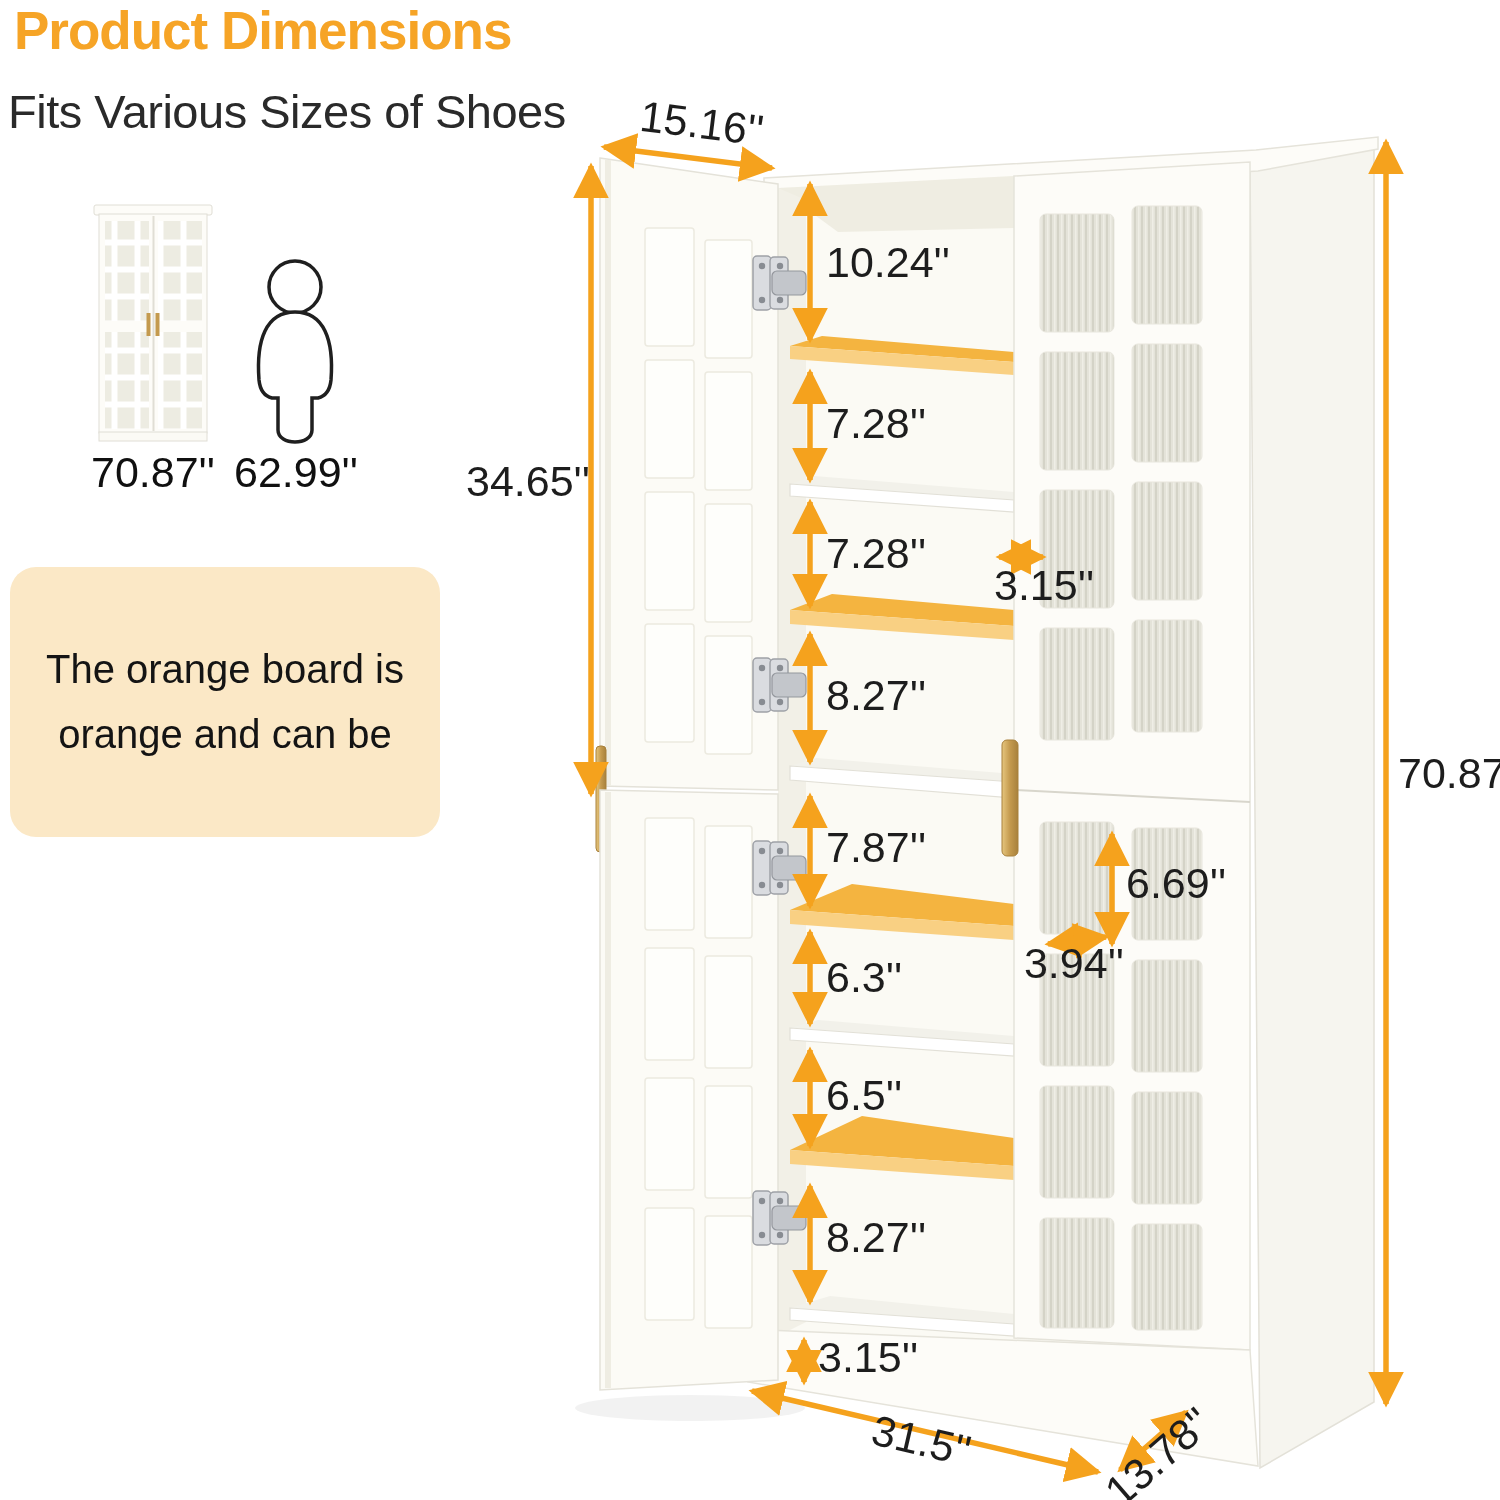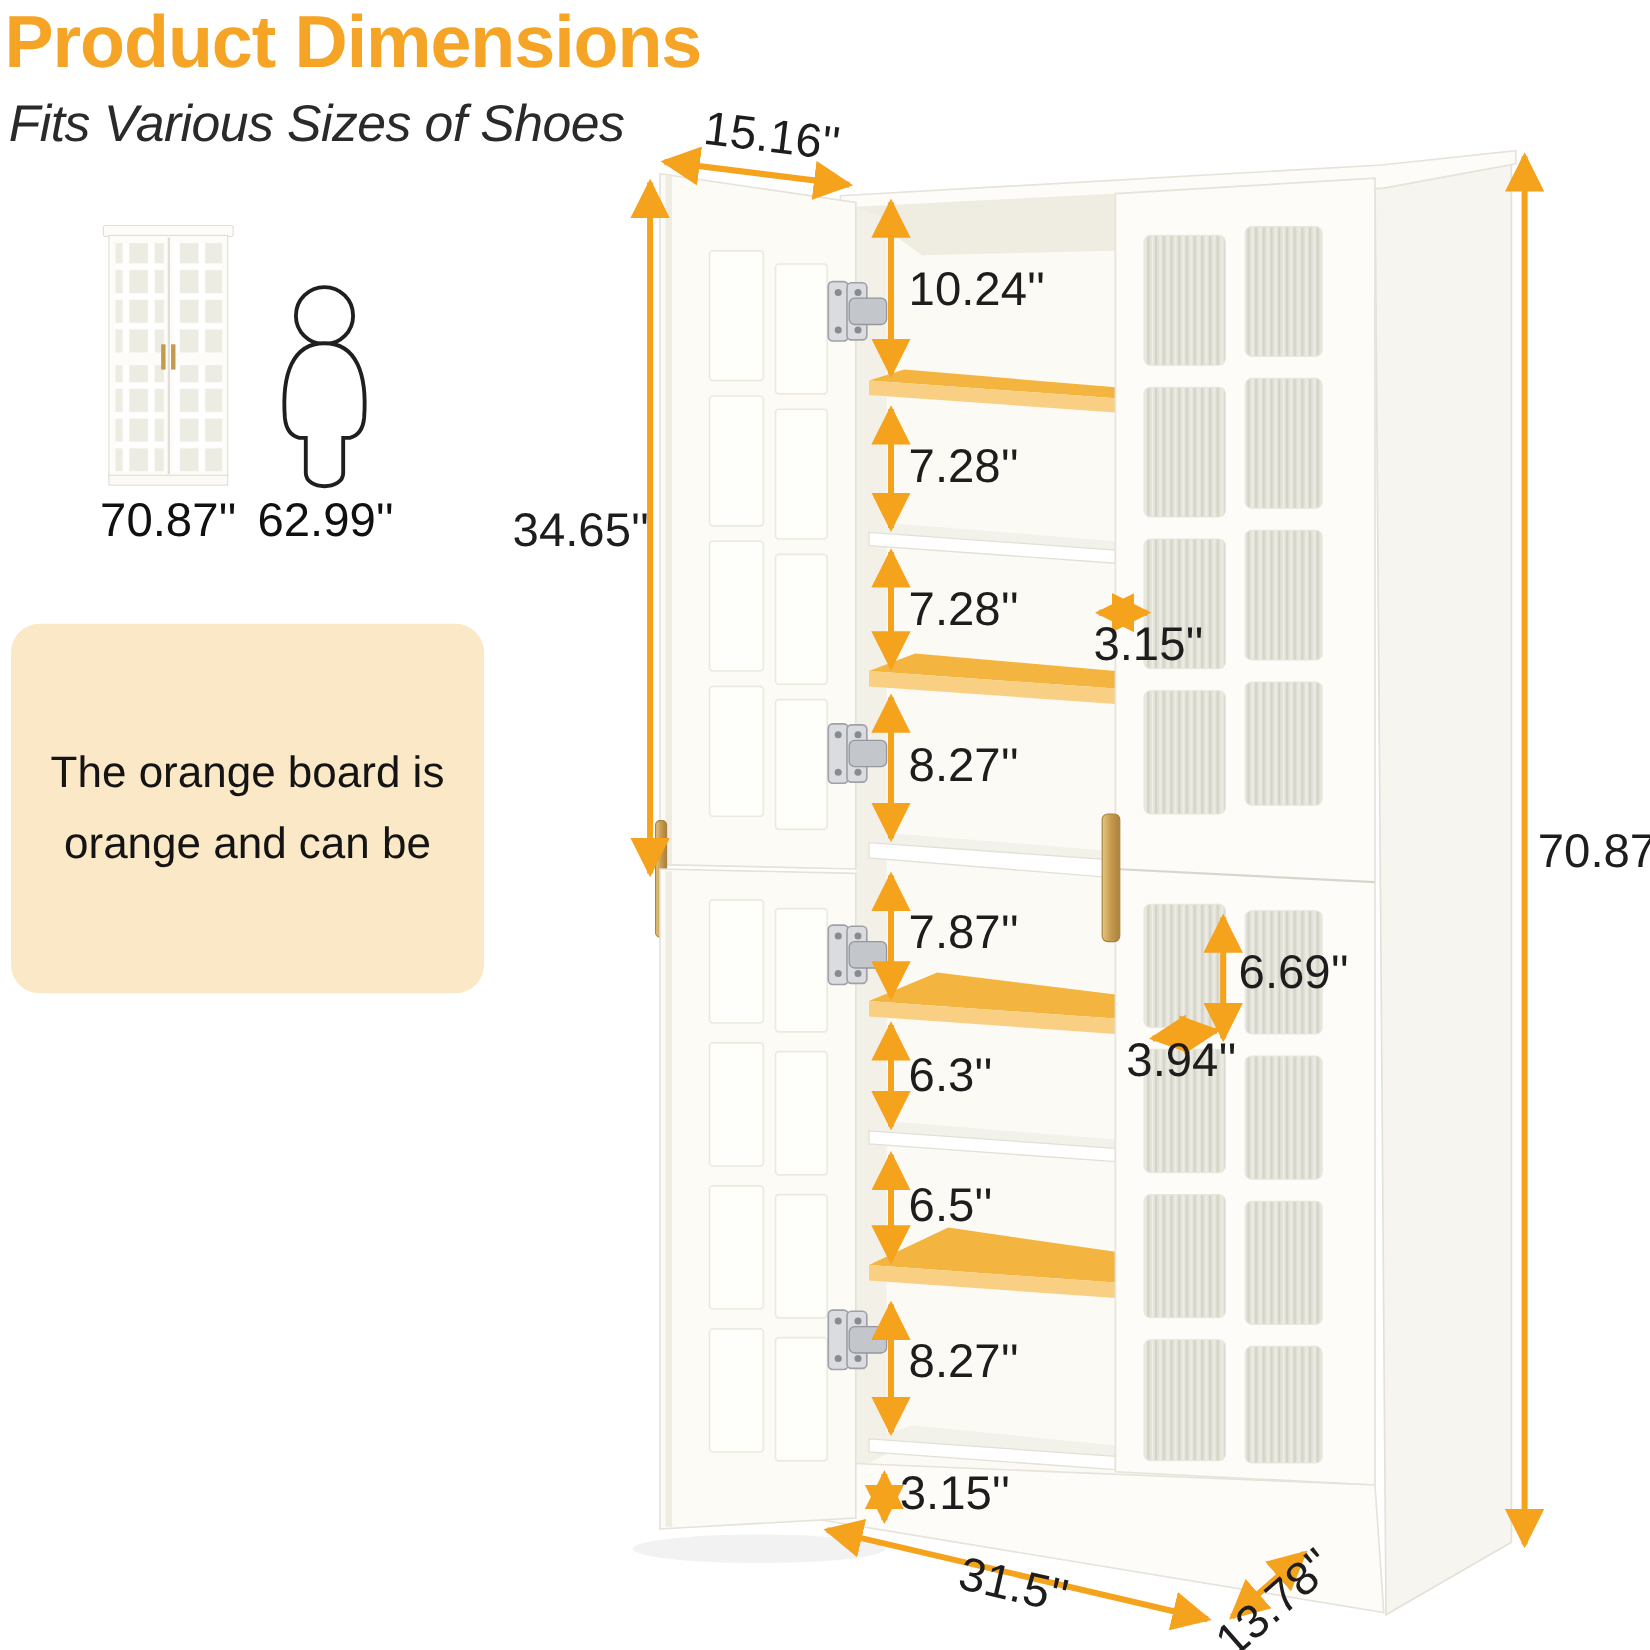--- a/index.html
+++ b/index.html
@@ -1,22 +1,22 @@
 <!DOCTYPE html>
 <html><head>
 <meta charset="utf-8">
 <style>
   html,body{margin:0;padding:0;background:#ffffff;}
   .page{position:relative;width:1500px;height:1500px;background:#ffffff;overflow:hidden;
         font-family:"Liberation Sans",sans-serif;}
-  .page-title{position:absolute;left:4px;top:0px;font-size:67px;font-weight:700;
+  .page-title{position:absolute;left:14px;top:0px;font-size:53px;font-weight:700;
         letter-spacing:-1px;color:#F6A426;}
   .page-subtitle{position:absolute;left:8px;top:84px;font-size:47px;font-weight:400;
-        color:#2a2a2a;letter-spacing:-0.5px;font-style:italic;}
-  .note-box{position:absolute;left:10px;top:567px;width:430px;height:336px;background:#FBE8C6;
+        color:#2a2a2a;letter-spacing:-0.5px;}
+  .note-box{position:absolute;left:10px;top:567px;width:430px;height:270px;background:#FBE8C6;
         border-radius:26px;display:flex;flex-direction:column;justify-content:center;
         align-items:center;}
   .note-line{font-size:40px;color:#141414;line-height:1.62;text-align:center;}
   svg{position:absolute;left:0;top:0;}
   .dim-label{font-size:43px;fill:#1d1d1d;font-weight:400;}
   .icon-label{font-size:43px;fill:#101010;font-weight:400;}
   .dimline{stroke:#F5A21D;stroke-width:5.5;fill:none;}
   .panel{fill:#FDFCF8;stroke:#E5E3DA;stroke-width:1.5;}
   .side{fill:#F6F5EF;stroke:#E3E1D8;stroke-width:1.5;}
   .interior{fill:#FBFAF4;}

